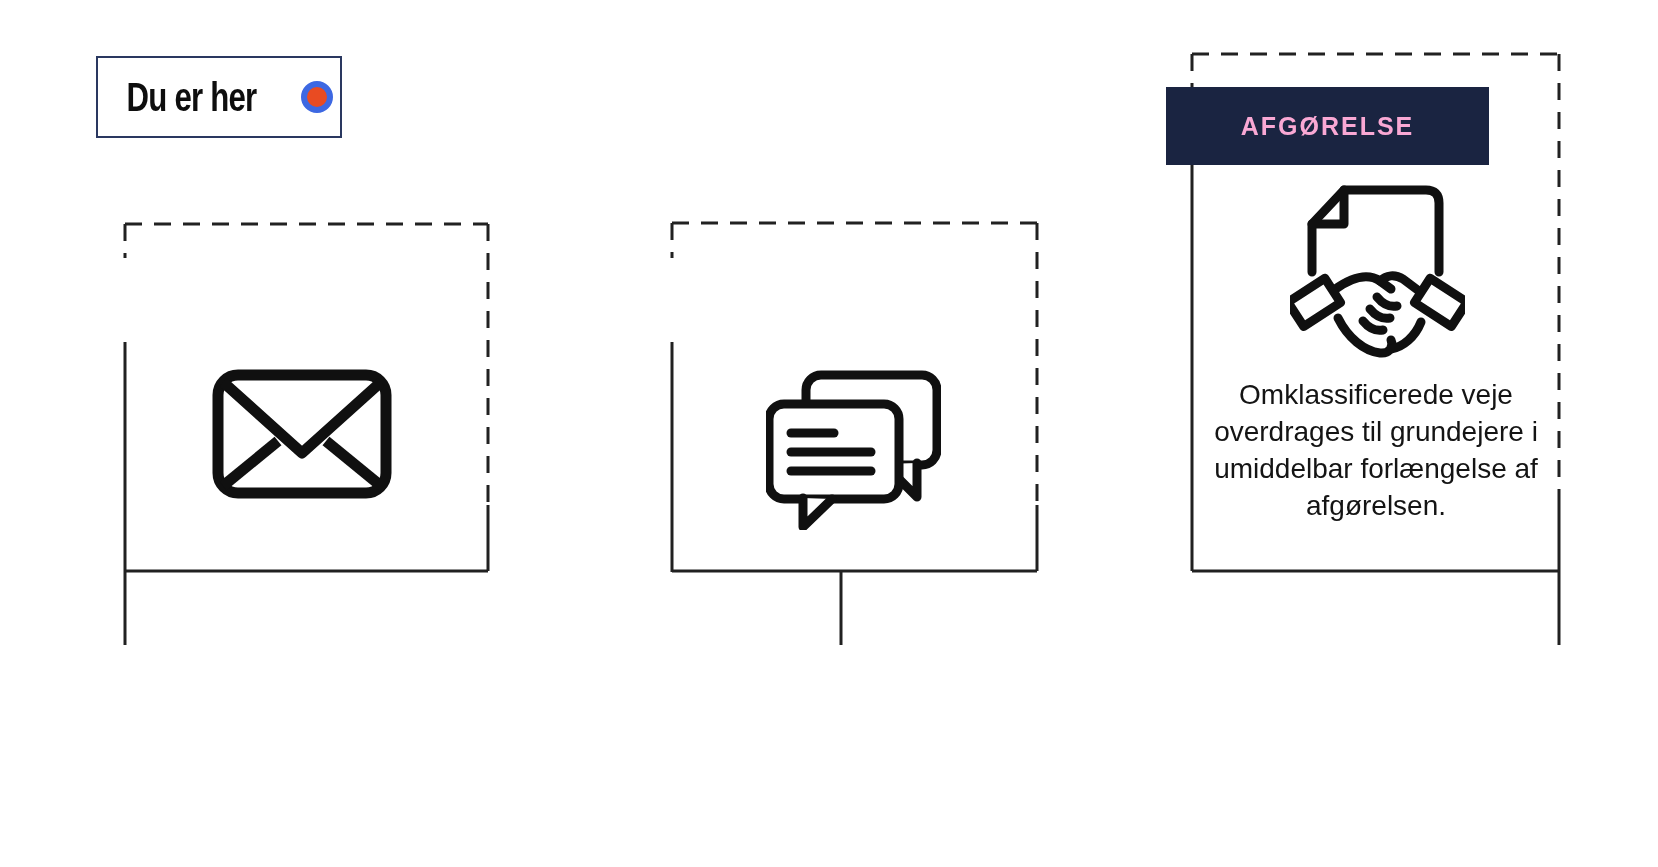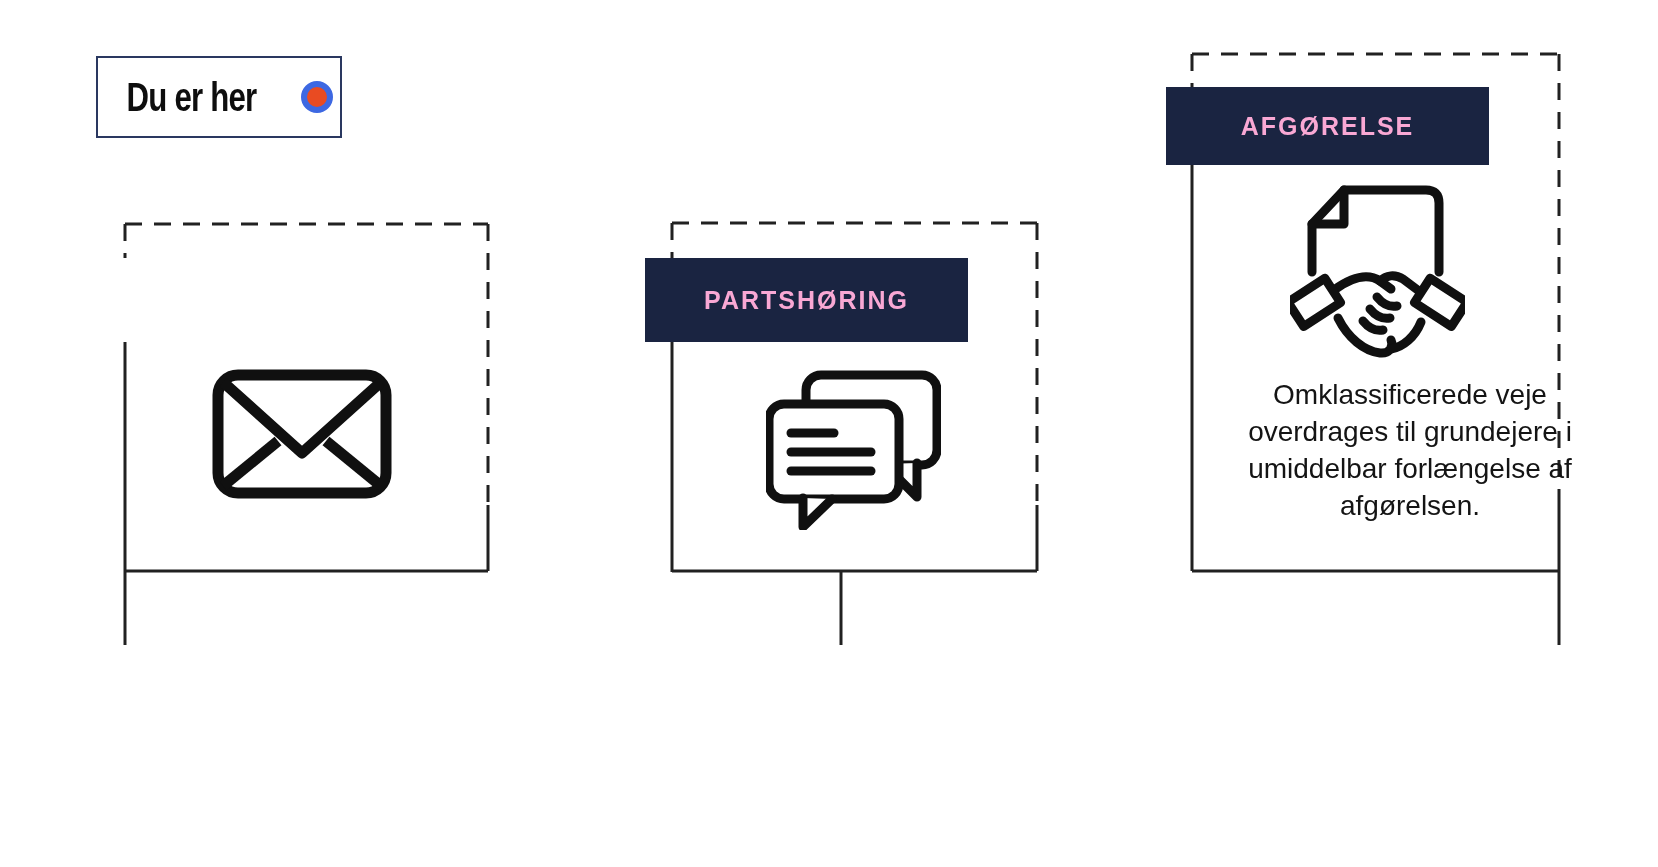--- a/index.html
+++ b/index.html
@@ -64,21 +64,21 @@
   }
   .node-open{
     width:62px;height:62px;background:#ffffff;
     border:10px solid var(--blue,#3d68e2);
   }
   .n2{left:810px;top:722px;}
   .n3{left:1528px;top:722px;}
 
   
   .stage-desc{
-    position:absolute;left:1228px;top:376px;width:364px;
+    position:absolute;left:1194px;top:376px;width:364px;
     text-align:center;font-size:28px;line-height:37px;color:#141414;
     white-space:pre-line;
   }
 
   .icon{position:absolute;}
   .icon-envelope{left:212px;top:368px;}
   .icon-chat{left:766px;top:370px;}
   .icon-dochand{left:1290px;top:184px;}
 </style>
 </head>
@@ -114,23 +114,20 @@
     </g>
 
     <line x1="124" y1="753" x2="1559" y2="753" stroke="#3d68e2" stroke-width="9"></line>
   </svg>
 
   <div class="legend">
     <span class="legend-text">Du er her</span>
     <span class="legend-dot"></span>
   </div>
 
-  <div class="stage-header h2">
-    <span>PARTSHØRING</span>
-  </div>
   <div class="stage-header h3">
     <span>AFGØRELSE</span>
   </div>
 
   <svg class="icon icon-envelope" width="180" height="132" viewBox="0 0 180 132">
     <g stroke="#101010" stroke-width="11" fill="none" stroke-linejoin="round">
       <rect x="6" y="7" width="168" height="118" rx="20"></rect>
       <path d="M11 14 L90 85 L169 14"></path>
       <path d="M11 118 L66 73"></path>
       <path d="M169 118 L114 73"></path>

